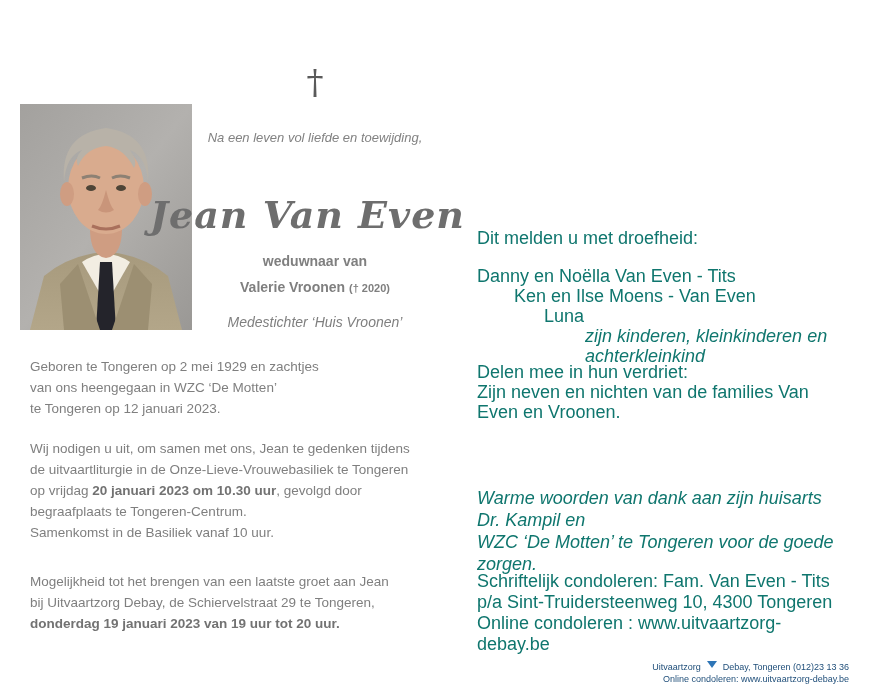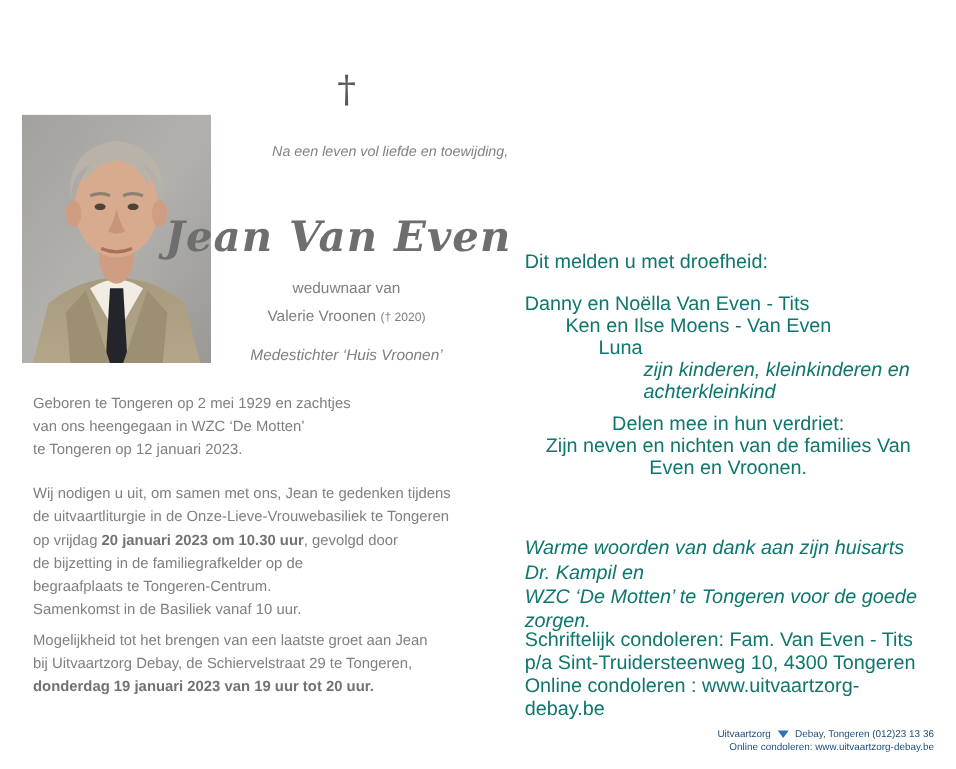--- a/index.html
+++ b/index.html
@@ -12,51 +12,51 @@
     overflow:hidden;
   }
   .abs{position:absolute;}
   
   .photo{left:20px;top:104px;width:172px;height:226px;overflow:hidden;}
   .photo svg{display:block;}
   
   .cross{left:180px;top:62px;width:270px;text-align:center;
          font-family:"DejaVu Serif", serif;font-size:34px;color:#5a5a5a;}
   
-  .intro{left:168px;top:126px;width:294px;text-align:right;
+  .intro{left:168px;top:126px;width:294px;text-align:center;
          font-style:italic;font-size:13px;line-height:24px;color:#828282;}
   
   .name{left:150px;top:192px;width:330px;text-align:left;
         font-family:"DejaVu Serif", serif;font-style:italic;font-weight:bold;
         font-size:38px;color:#6e6e6e;letter-spacing:1px;}
   .relation{left:165px;top:248px;width:300px;text-align:center;
-            font-size:14px;line-height:26px;color:#7f7f7f;}
+            font-size:14px;line-height:26px;color:#7f7f7f;font-weight:bold;}
   .relation .small{font-size:11px;}
   .cofounder{left:165px;top:314px;width:300px;text-align:center;
              font-style:italic;font-size:14px;color:#7f7f7f;}
   
   .pleft{left:30px;width:380px;text-align:left;font-size:13.5px;line-height:21px;color:#7f7f7f;}
   .p1{top:356px;}
   .p2{top:438px;}
   .p3{top:571px;}
   .b{font-weight:bold;color:#727272;}
   
   .pright{left:477px;width:370px;text-align:left;font-size:18px;line-height:20px;color:#0f766e;}
   .r-announce{top:228px;}
   .r-family{top:266px;}
   .ind1{padding-left:37px;}
   .ind2{padding-left:67px;}
   .caption{padding-left:108px;font-style:italic;}
-  .r-grief{top:375px;text-align:center;}
+  .r-grief{top:362px;}
   .r-thanks{top:487px;font-style:italic;line-height:22px;}
   .r-condo{top:571px;line-height:21px;}
   
   .footer{right:20px;bottom:14px;text-align:right;
           font-size:9px;line-height:12px;color:#1f4e79;}
-  .footer .row1{display:flex;justify-content:flex-end;align-items:center;gap:6px;}
+  .footer .row1{display:flex;justify-content:flex-end;gap:6px;}
   .tri{display:inline-block;width:0;height:0;
        border-left:5px solid transparent;border-right:5px solid transparent;
        border-top:7px solid #2e75b6;}
 </style>
 </head>
 <body>
 
 <div class="card">
 
   <div class="abs photo">
@@ -122,21 +122,20 @@
   <div class="abs pleft p1">
     <div>Geboren te Tongeren op 2 mei 1929 en zachtjes</div>
     <div>van ons heengegaan in WZC ‘De Motten’</div>
     <div>te Tongeren op 12 januari 2023.</div>
   </div>
 
   <div class="abs pleft p2">
     <div>Wij nodigen u uit, om samen met ons, Jean te gedenken tijdens</div>
     <div>de uitvaartliturgie in de Onze-Lieve-Vrouwebasiliek te Tongeren</div>
     <div><span>op vrijdag </span><span class="b">20 januari 2023 om 10.30 uur</span><span>, gevolgd door</span></div>
-    <div>de bijzetting in de familiegrafkelder op de</div>
     <div>begraafplaats te Tongeren-Centrum.</div>
     <div>Samenkomst in de Basiliek vanaf 10 uur.</div>
   </div>
 
   <div class="abs pleft p3">
     <div>Mogelijkheid tot het brengen van een laatste groet aan Jean</div>
     <div>bij Uitvaartzorg Debay, de Schiervelstraat 29 te Tongeren,</div>
     <div class="b">donderdag 19 januari 2023 van 19 uur tot 20 uur.</div>
   </div>
 

